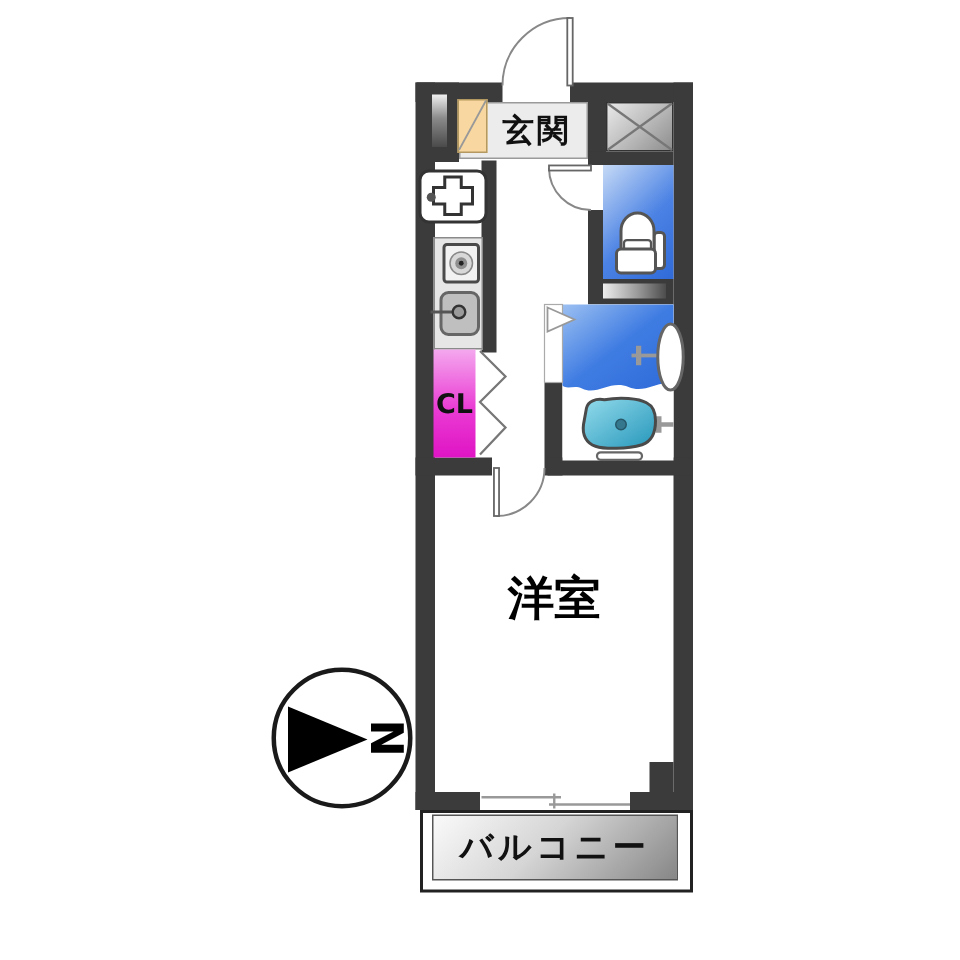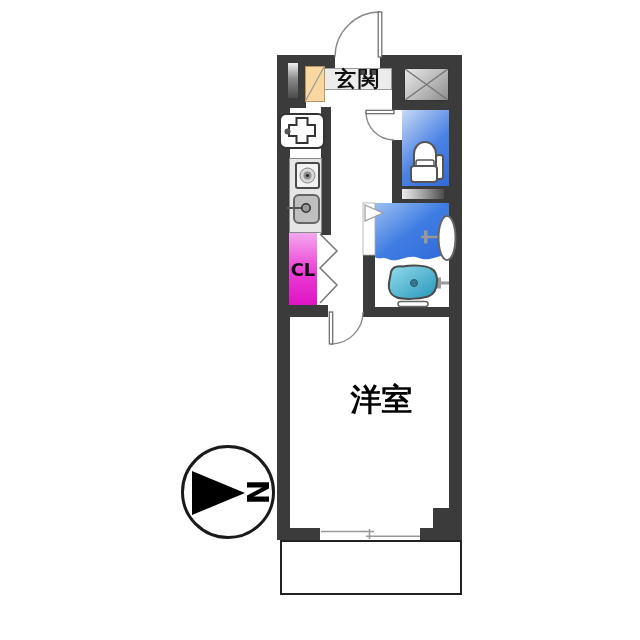--- a/index.html
+++ b/index.html
@@ -1,20 +1,20 @@
 <!DOCTYPE html>
 <html><head>
 <meta charset="utf-8">
 <style>
   html,body{margin:0;padding:0;background:#fff;}
   #canvas{position:relative;width:640px;height:640px;background:#ffffff;overflow:hidden;
           font-family:"DejaVu Sans","Liberation Sans",sans-serif;}
   .wall{position:absolute;background:#3b3b3b;}
   
-  .genkan-floor{position:absolute;left:306px;top:68px;width:86px;height:22px;
+  .genkan-floor{position:absolute;left:306px;top:68px;width:86px;height:38px;
     background:#ececec;border:1px solid #9a9a9a;box-sizing:border-box;
     display:flex;align-items:center;justify-content:center;padding-left:18px;}
   .genkan-label{font-size:21px;font-weight:600;color:#111;letter-spacing:2px;}
   .shoe-cabinet{position:absolute;left:305px;top:66px;width:20px;height:36px;
     background:#f8d8a0;border:1px solid #b3985f;box-sizing:border-box;}
   .ps-strip-left{position:absolute;left:288px;top:63px;width:10px;height:35px;
     background:linear-gradient(180deg,#f0f0f0 0%,#8a8a8a 45%,#4a4a4a 100%);}
   .shaft-box{position:absolute;left:404px;top:68px;width:45px;height:33px;
     background:linear-gradient(135deg,#e9e9e9 0%,#bdbdbd 50%,#8e8e8e 100%);
     border:1px solid #333;box-sizing:border-box;}
@@ -29,21 +29,21 @@
   .closet-label{font-size:18px;font-weight:600;color:#111;}
   .counter{position:absolute;left:289px;top:158px;width:33px;height:75px;
     background:#e6e6e6;border:1px solid #8a8a8a;box-sizing:border-box;}
   .burner{position:absolute;left:295px;top:162px;width:25px;height:27px;
     background:#f2f2f2;border:2px solid #4a4a4a;border-radius:3px;box-sizing:border-box;}
   .sink{position:absolute;left:293px;top:194px;width:27px;height:30px;
     background:#bfbfbf;border:2px solid #666;border-radius:6px;box-sizing:border-box;}
   .cross-box{position:absolute;left:279px;top:113px;width:46px;height:36px;
     background:#ffffff;border:2px solid #333;border-radius:7px;box-sizing:border-box;}
   .main-room-label{position:absolute;left:290px;top:382px;width:159px;text-align:center;
-    color:#000;font-weight:600;line-height:35px;font-size:31px;padding-left:12px;}
+    color:#000;font-weight:600;line-height:35px;font-size:31px;}
   .balcony-outer{position:absolute;left:280px;top:540px;width:182px;height:55px;
     background:#fff;border:2px solid #222;box-sizing:border-box;}
   .balcony-inner{position:absolute;left:288px;top:543px;width:164px;height:44px;
     background:linear-gradient(135deg,#fafafa 0%,#d5d5d5 45%,#878787 100%);
     border:1px solid #555;box-sizing:border-box;
     display:flex;align-items:center;justify-content:center;}
   .balcony-label{font-size:22px;font-weight:600;color:#111;letter-spacing:3px;}
   svg.overlay{position:absolute;left:0;top:0;pointer-events:none;}
 </style>
 </head>
@@ -87,20 +87,23 @@
 
   <div class="closet">
     <span class="closet-label">CL</span>
   </div>
 
   <div class="main-room-label">
     <div>洋室</div>
   </div>
 
   <div class="balcony-outer"></div>
+  <div class="balcony-inner">
+    <span class="balcony-label">バルコニー</span>
+  </div>
 
   <svg class="overlay" width="640" height="640" viewBox="0 0 640 640">
     <defs>
       <linearGradient id="bathblue" x1="0" y1="0" x2="1" y2="1">
         <stop offset="0" stop-color="#9cc0f2"></stop>
           <stop offset="0.5" stop-color="#3f7ce2"></stop>
           <stop offset="1" stop-color="#2f6ad8"></stop>
       </linearGradient>
       <linearGradient id="tubteal" x1="0" y1="0" x2="1" y2="1">
         <stop offset="0" stop-color="#94dcec"></stop>

